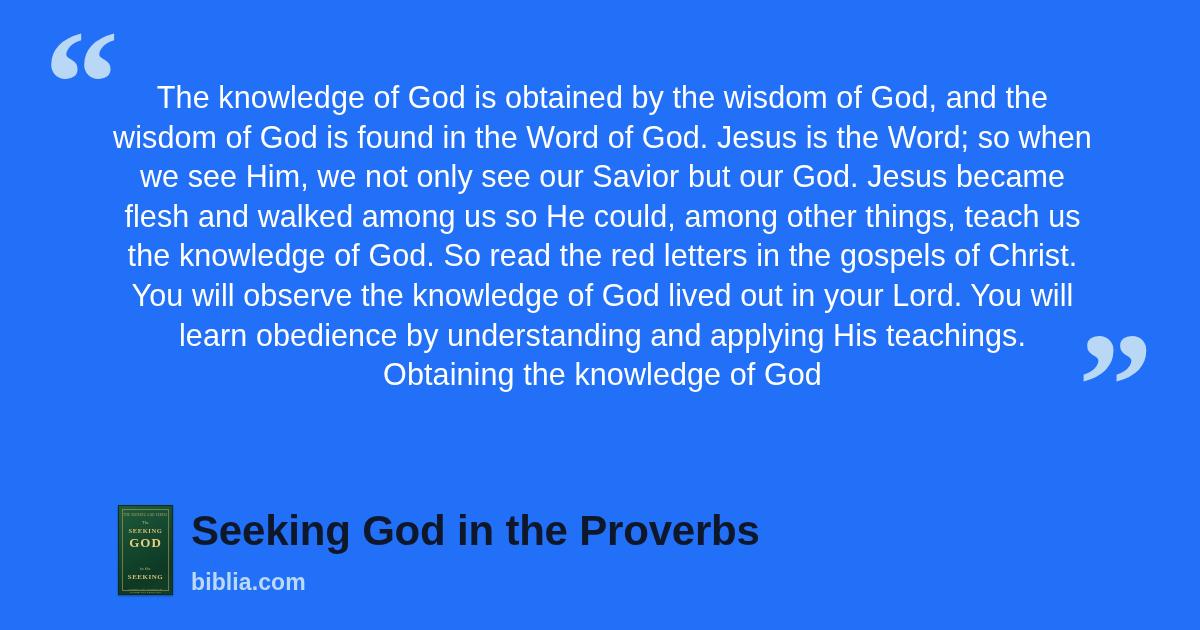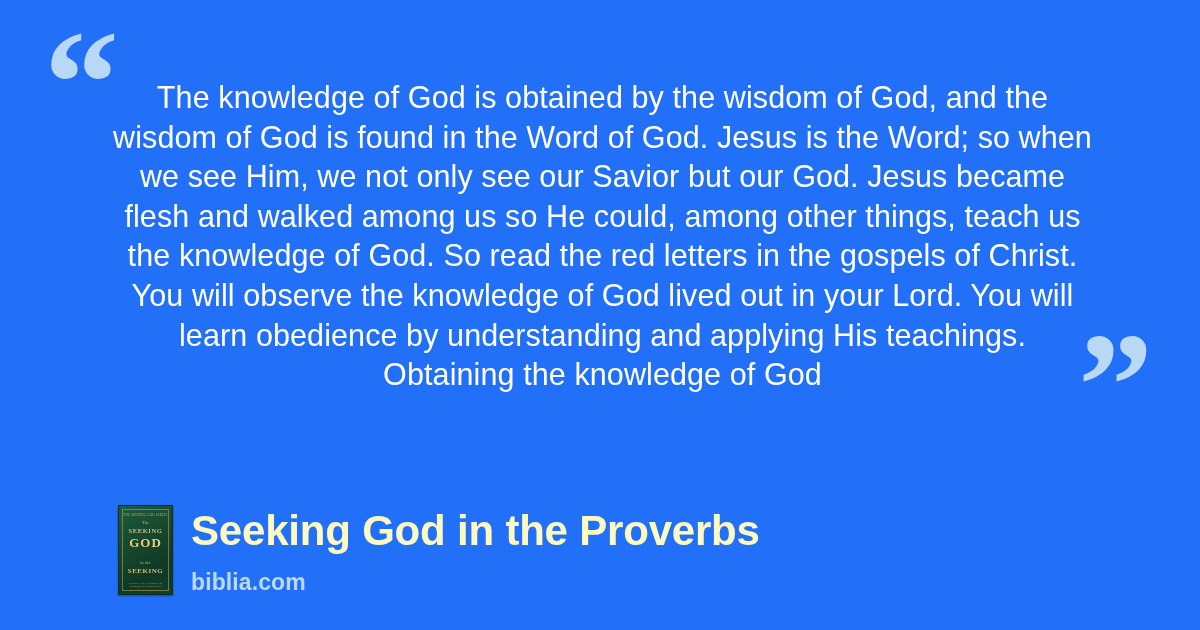--- a/index.html
+++ b/index.html
@@ -102,35 +102,35 @@
   .cv-line {
     color: #d8bd72;
     font-family: "Liberation Serif", serif;
     letter-spacing: 0.3px;
     line-height: 1.15;
     width: 100%;
   }
   .cv-top      { font-size: 3px;  opacity: 0.85; margin-bottom: 4px; }
   .cv-the      { font-size: 4px;  margin-bottom: 1px; }
   .cv-seeking  { font-size: 6.5px; font-weight: 700; letter-spacing: 0.6px; }
-  .cv-god      { font-size: 13px; font-weight: 700; letter-spacing: 1px; color: #e8cf80; margin: 1px 0 11px; }
+  .cv-god      { font-size: 13px; font-weight: 700; letter-spacing: 1px; color: #e8cf80; margin: 1px 0 17px; }
   .cv-inthe    { font-size: 4px;  margin-bottom: 1px; }
   .cv-prov     { font-size: 7px;  font-weight: 700; letter-spacing: 0.5px; }
   .cv-sub      { font-size: 2.6px; margin-top: 7px; opacity: 0.8; line-height: 1.3; }
   .cv-author   { font-size: 4px;  margin-top: 14px; letter-spacing: 0.3px; }
 
   .footer-text {
     display: flex;
     flex-direction: column;
     justify-content: flex-start;
     padding-top: 2px;
   }
 
   .footer-title {
-    color: #fef9c3;
+    color: #0f172a;
     font-family: "Liberation Sans", sans-serif;
     font-weight: 700;
     font-size: 42px;
     line-height: 48px;
     letter-spacing: -0.2px;
     white-space: nowrap;
   }
 
   .footer-site {
     color: #bcd9f7;

